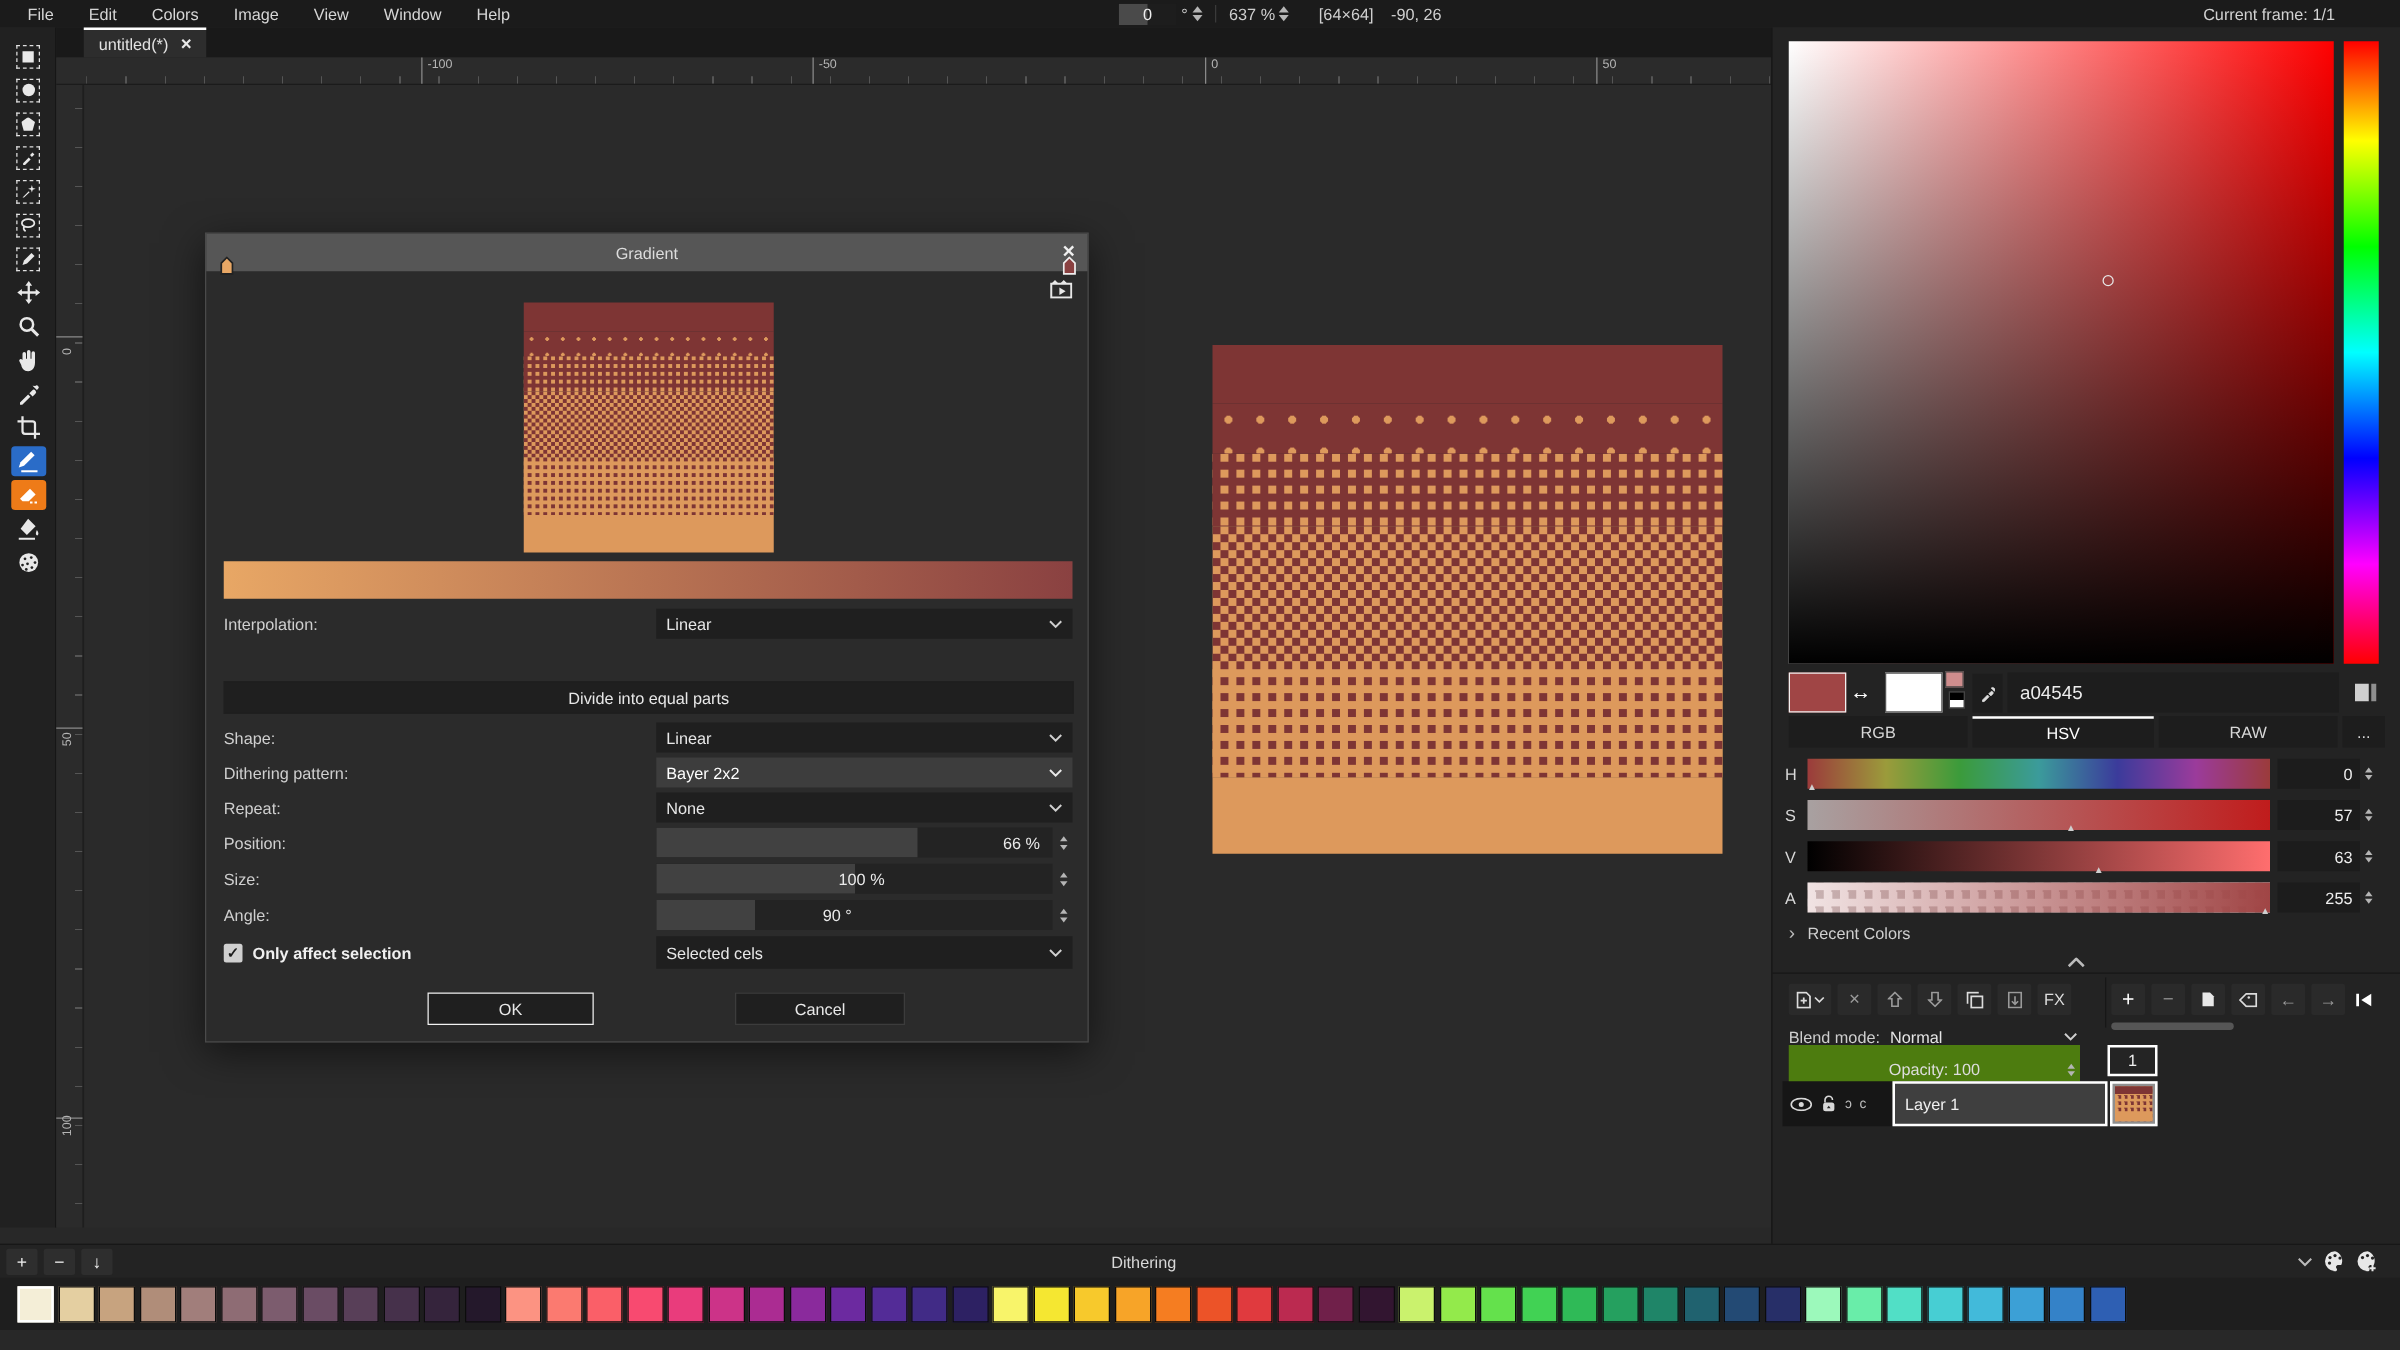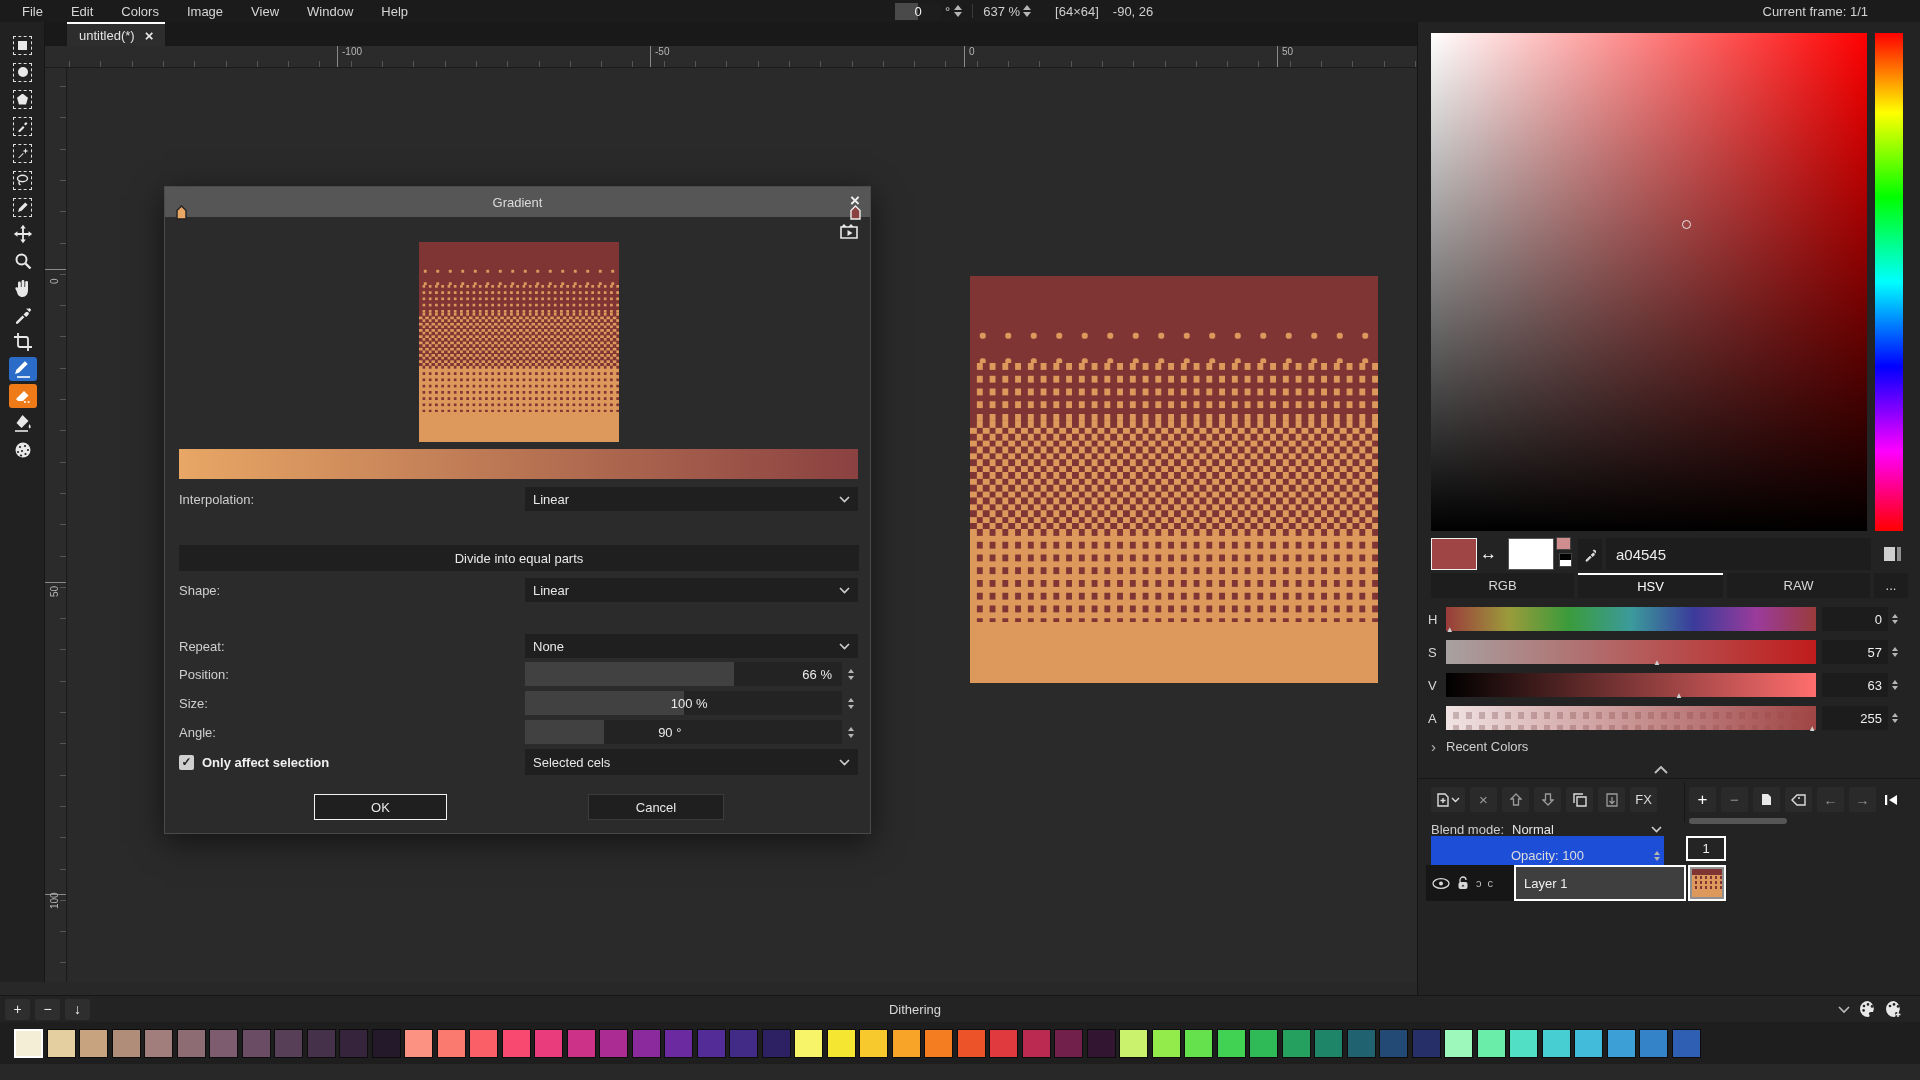--- a/index.html
+++ b/index.html
@@ -56,21 +56,21 @@
   .dd{position:absolute;left:346px;top:0;width:333px;height:24px;background:#1f1f1f;display:flex;align-items:center;padding:0 8px;color:#e8e8e8;}
   .dd.hov{background:#3d3d3d;}
   .dd .chev{margin-left:auto;}
   .slider-ctl{position:absolute;left:346px;top:0;width:317px;height:24px;background:#232323;overflow:hidden;}
   .slider-fill{position:absolute;left:0;top:0;bottom:0;background:#414141;}
   .slider-txt{position:absolute;right:10px;top:0;height:24px;display:flex;align-items:center;color:#eaeaea;}
   .spin2{position:absolute;right:0;top:0;width:15px;height:24px;display:flex;flex-direction:column;align-items:center;justify-content:center;gap:3px;}
   .tri-up.sm{border-left-width:3.5px;border-right-width:3.5px;border-bottom-width:4px;}
   .tri-dn.sm{border-left-width:3.5px;border-right-width:3.5px;border-top-width:4px;}
   .btn{height:26px;background:#1f1f1f;border:1px solid #3c3c3c;color:#e8e8e8;display:flex;align-items:center;justify-content:center;}
-  .btn.focus{border:1.5px solid #f2f2f2;}
+  .btn.focus{border:1.5px solid #f2f2f2;margin-left:28px;}
   .gbar{position:absolute;left:14px;top:262px;width:679px;height:30px;background:linear-gradient(90deg,#e8a765,#8a4141);}
   .ghandle{position:absolute;top:18px;width:11px;height:15px;}
   .ghandle svg{display:block;}
   .checkbox{width:15px;height:15px;background:#cfcfcf;border-radius:2px;display:flex;align-items:center;justify-content:center;color:#1b1b1b;font-size:12px;font-weight:bold;}
   
   .p-solid-dark{background:#7e3534;}
   .p-solid-orange{background:#dd995c;}
   .p-dots25{background:#7e3534;background-image:repeating-conic-gradient(#dd995c 0% 25%, #7e3534 25% 100%);background-size:12.75px 12.75px;}
   .p-check{background-image:repeating-conic-gradient(#dd995c 0% 25%, #7e3534 25% 50%, #dd995c 50% 75%, #7e3534 75% 100%);background-size:12.75px 12.75px;}
   .p-dots75{background:#dd995c;background-image:repeating-conic-gradient(#7e3534 0% 25%, #dd995c 25% 100%);background-size:12.75px 12.75px;}
@@ -94,21 +94,21 @@
   .slabel{width:18px;color:#d8d8d8;}
   .sbar{position:relative;width:370px;height:24px;}
   .smarker{position:absolute;bottom:-3px;font-size:8px;color:#cfcfcf;transform:translateX(-4px);}
   .sval{width:66px;height:24px;background:#1c1c1c;margin-left:6px;display:flex;align-items:center;justify-content:flex-end;padding-right:6px;color:#eee;}
   .hbar{background:linear-gradient(to right,#9b3b3b,#9b9b3b 17%,#3b9b3b 33%,#3b9b9b 50%,#3b3b9b 67%,#9b3b9b 84%,#9b3b3b);}
   .sbar-s{background:linear-gradient(to right,#a8a1a1,#c01c1c);}
   .sbar-v{background:linear-gradient(to right,#000,#ff6e6e);}
   .sbar-a{background-image:linear-gradient(to right, rgba(160,69,69,.15), rgba(160,69,69,1)),repeating-conic-gradient(#fff 0% 25%, #cfc6c6 25% 50%, #fff 50% 75%, #cfc6c6 75%);background-size:100% 100%,13px 13px;}
   .lt-btn{width:27px;height:25px;background:#2a2a2a;display:flex;align-items:center;justify-content:center;color:#dcdcdc;border-radius:2px;}
   .frame-btn{position:absolute;left:268px;top:814px;width:40px;height:25px;background:#242424;border:2px solid #fff;display:flex;align-items:center;justify-content:center;color:#eee;}
-  .opacity-bar{position:absolute;left:13px;top:814px;width:233px;height:39px;background:#1d4ed8;display:flex;align-items:center;justify-content:center;color:#ddd;}
+  .opacity-bar{position:absolute;left:13px;top:814px;width:233px;height:39px;background:#4d7c0f;display:flex;align-items:center;justify-content:center;color:#ddd;}
   .layer-name{position:absolute;left:96px;top:843px;width:172px;height:36px;background:#3f3f3f;border:2px solid #fff;display:flex;align-items:center;padding-left:8px;color:#f0f0f0;}
   .cel-thumb{position:absolute;left:270px;top:843px;width:38px;height:36px;border:2px solid #fff;background:#8f8f8f;display:flex;align-items:center;justify-content:center;}
   .cel-mini{width:30px;height:28px;background-image:linear-gradient(#7e3534 0 22%, transparent 22% 75%, #dd995c 75%),repeating-conic-gradient(#dd995c 0% 25%, #7e3534 25% 50%, #dd995c 50% 75%, #7e3534 75%);background-size:100% 100%,5px 5px;}
   
   .bottombar{left:0;top:995px;width:1920px;height:27px;background:#232323;border-top:1px solid #171717;display:flex;align-items:center;}
   .pal-btn{width:25px;height:21px;background:#2e2e2e;border-radius:2px;display:flex;align-items:center;justify-content:center;color:#eee;font-size:14px;margin-left:5px;}
   .pal-name{position:absolute;left:0;width:1830px;text-align:center;color:#d8d8d8;}
   .palrow{left:0;top:1022px;width:1920px;height:42px;background:#1e1e1e;display:flex;align-items:center;padding-left:14px;gap:3.5px;}
   .sw{width:29px;height:29px;border:1px solid #0c0c0c;flex:0 0 auto;}
   .sw.selected{border:2px solid #fff;}
@@ -336,20 +336,29 @@
     </div>
     <div class="btn" style="position:absolute;left:14px;top:358px;width:680px;height:26px;background:#1f1f1f;border-color:#1f1f1f;">
       <span>Divide into equal parts</span>
     </div>
     <div class="dlg-row" style="top:391px;">
       <span class="dlg-label">Shape:</span>
       <div class="dd">
           <span>Linear</span>
           <svg class="chev" style="margin-left:auto" width="11" height="7" viewBox="0 0 11 7">
             <path d="M1 1 l4.5 4.5 L10 1" fill="none" stroke="#cfcfcf" stroke-width="1.6"></path>
+          </svg>
+        </div>
+    </div>
+    <div class="dlg-row" style="top:419px;">
+      <span class="dlg-label">Dithering pattern:</span>
+      <div class="dd hov">
+          <span style="color:#fff">Bayer 2x2</span>
+          <svg class="chev" style="margin-left:auto" width="11" height="7" viewBox="0 0 11 7">
+            <path d="M1 1 l4.5 4.5 L10 1" fill="none" stroke="#e8e8e8" stroke-width="1.6"></path>
           </svg>
         </div>
     </div>
     <div class="dlg-row" style="top:447px;">
       <span class="dlg-label">Repeat:</span>
       <div class="dd">
           <span>None</span>
           <svg class="chev" style="margin-left:auto" width="11" height="7" viewBox="0 0 11 7">
             <path d="M1 1 l4.5 4.5 L10 1" fill="none" stroke="#cfcfcf" stroke-width="1.6"></path>
           </svg>

